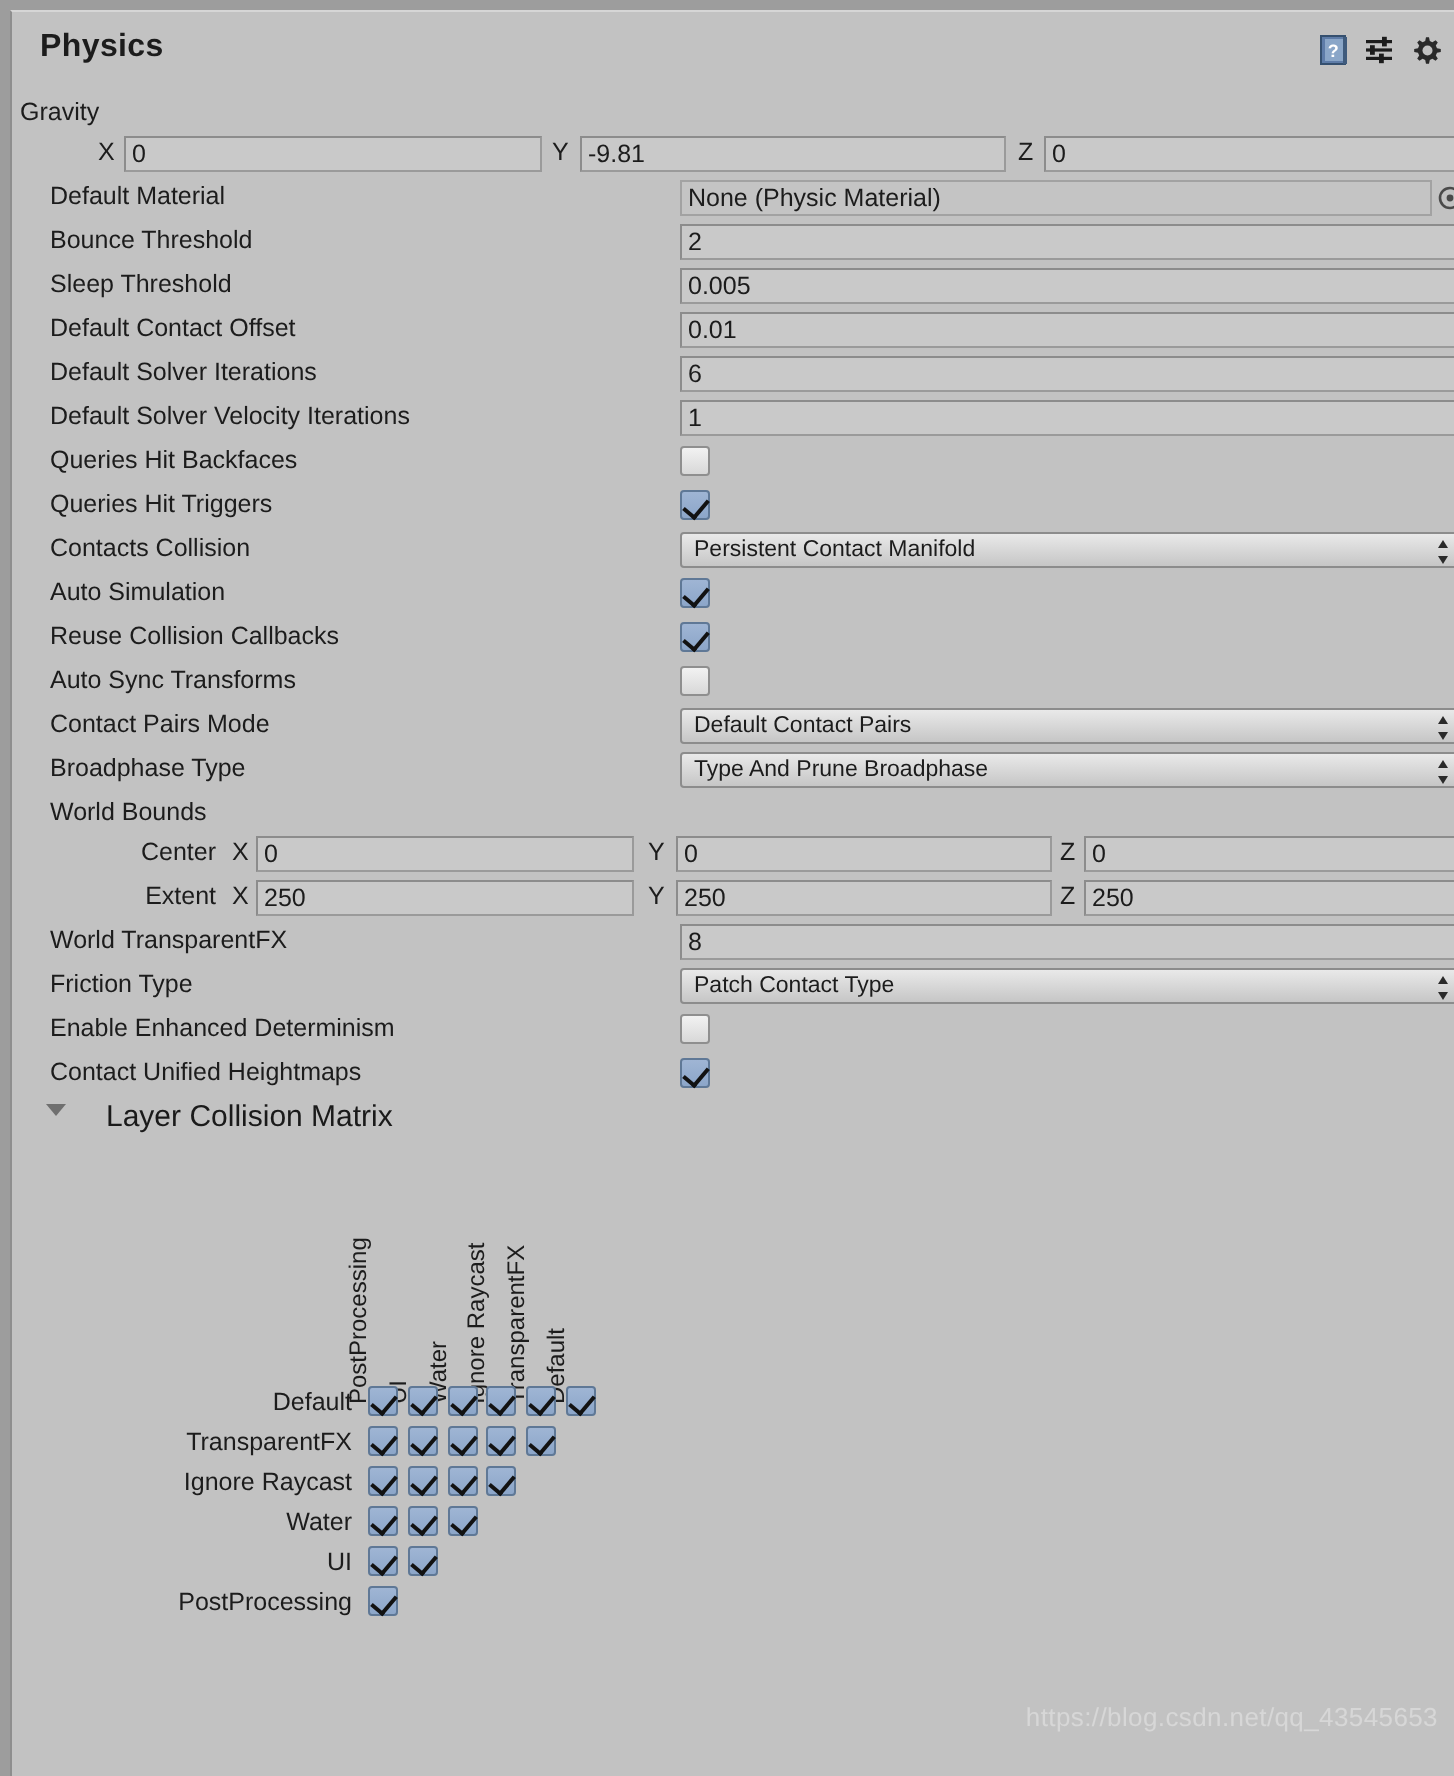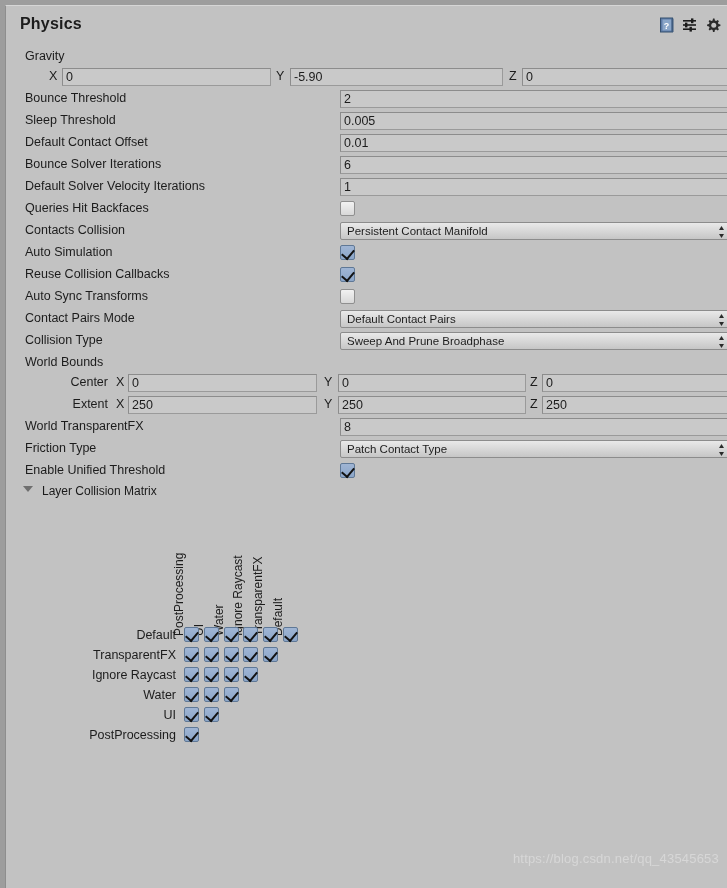--- a/index.html
+++ b/index.html
@@ -137,22 +137,22 @@
   .foldout {
     position: absolute;
     left: 17px; top: 4px;
     width: 0; height: 0;
     border-left: 5px solid transparent;
     border-right: 5px solid transparent;
     border-top: 6px solid #6f6f6f;
   }
   .foldout-lbl {
     position: absolute;
-    left: 36px; top: 2px;
-    font-size: 12px;
+    left: 47px; top: 2px;
+    font-size: 15px;
   }
   
   #matrix { position: relative; }
   .colhdr {
     position: absolute;
     font-size: 12px;
     color: #1c1c1c;
     white-space: nowrap;
     transform-origin: left bottom;
     transform: rotate(-90deg);
@@ -219,56 +219,70 @@
       <span title="Settings">
         <svg class="hdr-ico" viewBox="0 0 16 16">
           <path d="M8 1.6 L9.5 1.6 L9.9 3.5 L11.2 4.1 L12.8 3.1 L13.9 4.2 L12.9 5.8 L13.5 7.1 L15.4 7.5 L15.4 9 L13.5 9.4 L12.9 10.7 L13.9 12.3 L12.8 13.4 L11.2 12.4 L9.9 13 L9.5 14.9 L8 14.9 L7.6 13 L6.3 12.4 L4.7 13.4 L3.6 12.3 L4.6 10.7 L4 9.4 L2.1 9 L2.1 7.5 L4 7.1 L4.6 5.8 L3.6 4.2 L4.7 3.1 L6.3 4.1 L7.6 3.5 Z" fill="#2a2a2a"></path>
           <circle cx="8.75" cy="8.25" r="2.5" fill="#c2c2c2"></circle>
         </svg>
       </span>
     </div>
   </div>
 
   <div class="row" style="height:20px">
-    <div class="lbl" style="left:19px">Gravity</div>
+    <div class="lbl" style="left:4px">Gravity</div>
   </div>
   <div class="row">
     <span class="axis" style="left:43px">X</span>
     <div class="field" style="left:56px; width:209px">0</div>
     <span class="axis" style="left:270px">Y</span>
-    <div class="field" style="left:284px; width:213px">-5.90</div>
+    <div class="field" style="left:284px; width:213px">-9.81</div>
     <span class="axis" style="left:503px">Z</span>
     <div class="field" style="left:516px; width:211px">0</div>
   </div>
 
+  <div class="row">
+    <div class="lbl">Default Material</div>
+    <div class="field obj" style="left:334px; width:376px">None (Physic Material)</div>
+    <span class="picker" style="left:713px">
+      <svg viewBox="0 0 12 12" width="12" height="12">
+        <circle cx="6" cy="6" r="5" fill="none" stroke="#4a4a4a" stroke-width="1.3"></circle>
+        <circle cx="6" cy="6" r="1.7" fill="#4a4a4a"></circle>
+      </svg>
+    </span>
+  </div>
 
   <div class="row">
     <div class="lbl">Bounce Threshold</div>
     <div class="field" style="left:334px; width:393px">2</div>
   </div>
   <div class="row">
     <div class="lbl">Sleep Threshold</div>
     <div class="field" style="left:334px; width:393px">0.005</div>
   </div>
   <div class="row">
     <div class="lbl">Default Contact Offset</div>
     <div class="field" style="left:334px; width:393px">0.01</div>
   </div>
   <div class="row">
-    <div class="lbl">Bounce Solver Iterations</div>
+    <div class="lbl">Default Solver Iterations</div>
     <div class="field" style="left:334px; width:393px">6</div>
   </div>
   <div class="row">
     <div class="lbl">Default Solver Velocity Iterations</div>
     <div class="field" style="left:334px; width:393px">1</div>
   </div>
 
   <div class="row">
     <div class="lbl">Queries Hit Backfaces</div>
     <div class="cb" style="left:334px"></div>
+  </div>
+  <div class="row">
+    <div class="lbl">Queries Hit Triggers</div>
+    <div class="cb on" style="left:334px"></div>
   </div>
 
   <div class="row">
     <div class="lbl">Contacts Collision</div>
     <div class="popup" style="left:334px; width:390px">
       <span>Persistent Contact Manifold</span>
       <span class="arr">
         <svg viewBox="0 0 7 16" width="7" height="16">
           <path d="M3.5 2 L6 6 L1 6 Z" fill="#2a2a2a"></path>
           <path d="M3.5 14 L1 10 L6 10 Z" fill="#2a2a2a"></path>
@@ -296,23 +310,23 @@
       <span>Default Contact Pairs</span>
       <span class="arr">
         <svg viewBox="0 0 7 16" width="7" height="16">
           <path d="M3.5 2 L6 6 L1 6 Z" fill="#2a2a2a"></path>
           <path d="M3.5 14 L1 10 L6 10 Z" fill="#2a2a2a"></path>
         </svg>
       </span>
     </div>
   </div>
   <div class="row">
-    <div class="lbl">Collision Type</div>
+    <div class="lbl">Broadphase Type</div>
     <div class="popup" style="left:334px; width:390px">
-      <span>Sweep And Prune Broadphase</span>
+      <span>Type And Prune Broadphase</span>
       <span class="arr">
         <svg viewBox="0 0 7 16" width="7" height="16">
           <path d="M3.5 2 L6 6 L1 6 Z" fill="#2a2a2a"></path>
           <path d="M3.5 14 L1 10 L6 10 Z" fill="#2a2a2a"></path>
         </svg>
       </span>
     </div>
   </div>
 
   <div class="row" style="height:20px">
@@ -349,21 +363,25 @@
       <span class="arr">
         <svg viewBox="0 0 7 16" width="7" height="16">
           <path d="M3.5 2 L6 6 L1 6 Z" fill="#2a2a2a"></path>
           <path d="M3.5 14 L1 10 L6 10 Z" fill="#2a2a2a"></path>
         </svg>
       </span>
     </div>
   </div>
 
   <div class="row">
-    <div class="lbl">Enable Unified Threshold</div>
+    <div class="lbl">Enable Enhanced Determinism</div>
+    <div class="cb" style="left:334px"></div>
+  </div>
+  <div class="row">
+    <div class="lbl">Contact Unified Heightmaps</div>
     <div class="cb on" style="left:334px"></div>
   </div>
 
   <div class="row" style="height:20px">
     <span class="foldout"></span>
     <span class="foldout-lbl">Layer Collision Matrix</span>
   </div>
 
   <div id="matrix" style="height:255px">
 

